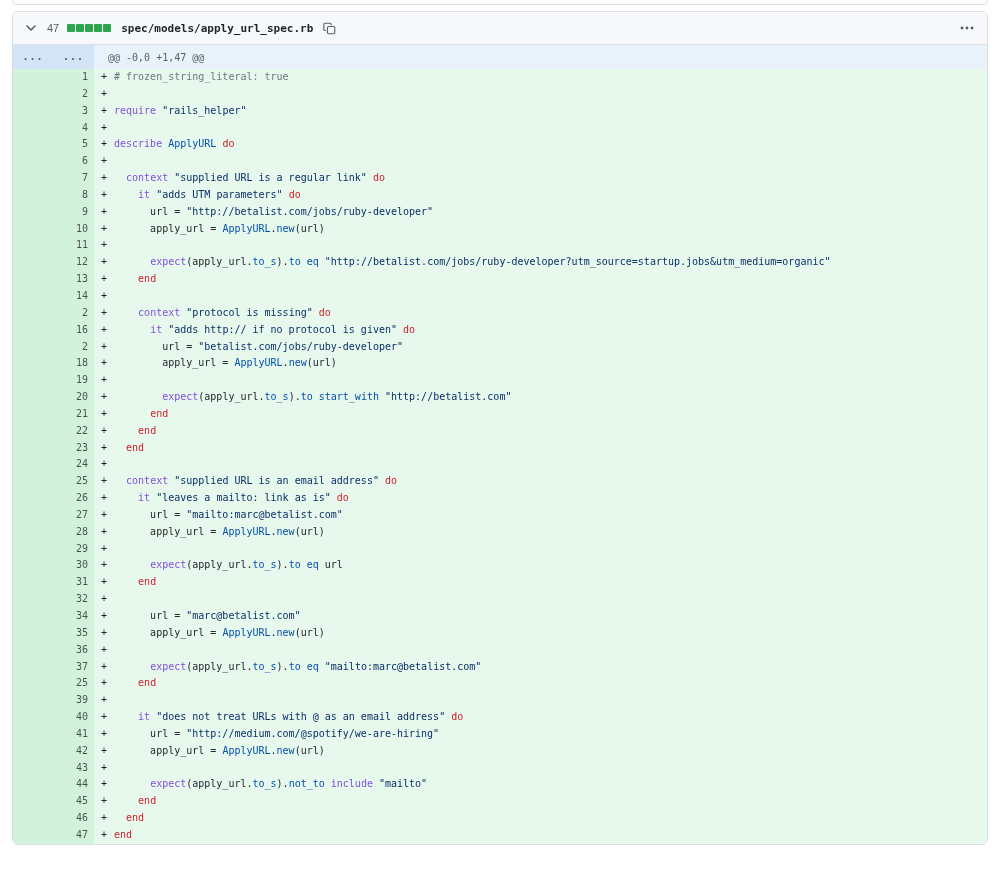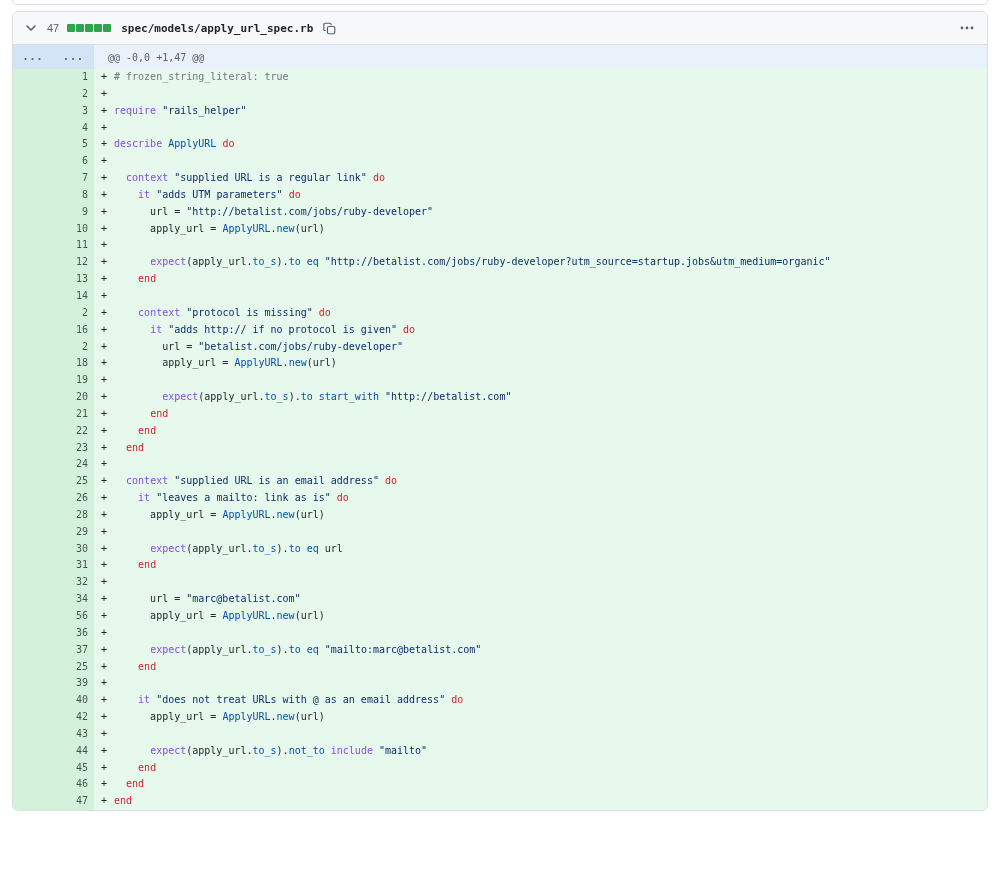--- a/index.html
+++ b/index.html
@@ -260,20 +260,25 @@
           <div class="num-cell">25</div>
           <div class="code-cell"><span class="marker">+</span><span style="color: rgb(36, 41, 47);">  </span><span style="color: rgb(130, 80, 223);">context</span><span style="color: rgb(36, 41, 47);"> </span><span style="color: rgb(10, 48, 105);">"supplied URL is an email address"</span><span style="color: rgb(36, 41, 47);"> </span><span style="color: rgb(207, 34, 46);">do</span></div>
         </div>
         <div class="code-row">
           <div class="num-cell"></div>
           <div class="num-cell">26</div>
           <div class="code-cell"><span class="marker">+</span><span style="color: rgb(36, 41, 47);">    </span><span style="color: rgb(130, 80, 223);">it</span><span style="color: rgb(36, 41, 47);"> </span><span style="color: rgb(10, 48, 105);">"leaves a mailto: link as is"</span><span style="color: rgb(36, 41, 47);"> </span><span style="color: rgb(207, 34, 46);">do</span></div>
         </div>
         <div class="code-row">
           <div class="num-cell"></div>
+          <div class="num-cell">27</div>
+          <div class="code-cell"><span class="marker">+</span><span style="color: rgb(36, 41, 47);">      url = </span><span style="color: rgb(10, 48, 105);">"mailto:marc@betalist.com"</span></div>
+        </div>
+        <div class="code-row">
+          <div class="num-cell"></div>
           <div class="num-cell">28</div>
           <div class="code-cell"><span class="marker">+</span><span style="color: rgb(36, 41, 47);">      apply_url = </span><span style="color: rgb(5, 80, 174);">ApplyURL</span><span style="color: rgb(36, 41, 47);">.</span><span style="color: rgb(5, 80, 174);">new</span><span style="color: rgb(36, 41, 47);">(url)</span></div>
         </div>
         <div class="code-row">
           <div class="num-cell"></div>
           <div class="num-cell">29</div>
           <div class="code-cell"><span class="marker">+</span></div>
         </div>
         <div class="code-row">
           <div class="num-cell"></div>
@@ -290,21 +295,21 @@
           <div class="num-cell">32</div>
           <div class="code-cell"><span class="marker">+</span></div>
         </div>
         <div class="code-row">
           <div class="num-cell"></div>
           <div class="num-cell">34</div>
           <div class="code-cell"><span class="marker">+</span><span style="color: rgb(36, 41, 47);">      url = </span><span style="color: rgb(10, 48, 105);">"marc@betalist.com"</span></div>
         </div>
         <div class="code-row">
           <div class="num-cell"></div>
-          <div class="num-cell">56</div>
+          <div class="num-cell">35</div>
           <div class="code-cell"><span class="marker">+</span><span style="color: rgb(36, 41, 47);">      apply_url = </span><span style="color: rgb(5, 80, 174);">ApplyURL</span><span style="color: rgb(36, 41, 47);">.</span><span style="color: rgb(5, 80, 174);">new</span><span style="color: rgb(36, 41, 47);">(url)</span></div>
         </div>
         <div class="code-row">
           <div class="num-cell"></div>
           <div class="num-cell">36</div>
           <div class="code-cell"><span class="marker">+</span></div>
         </div>
         <div class="code-row">
           <div class="num-cell"></div>
           <div class="num-cell">37</div>
@@ -320,20 +325,25 @@
           <div class="num-cell">39</div>
           <div class="code-cell"><span class="marker">+</span></div>
         </div>
         <div class="code-row">
           <div class="num-cell"></div>
           <div class="num-cell">40</div>
           <div class="code-cell"><span class="marker">+</span><span style="color: rgb(36, 41, 47);">    </span><span style="color: rgb(130, 80, 223);">it</span><span style="color: rgb(36, 41, 47);"> </span><span style="color: rgb(10, 48, 105);">"does not treat URLs with @ as an email address"</span><span style="color: rgb(36, 41, 47);"> </span><span style="color: rgb(207, 34, 46);">do</span></div>
         </div>
         <div class="code-row">
           <div class="num-cell"></div>
+          <div class="num-cell">41</div>
+          <div class="code-cell"><span class="marker">+</span><span style="color: rgb(36, 41, 47);">      url = </span><span style="color: rgb(10, 48, 105);">"http://medium.com/@spotify/we-are-hiring"</span></div>
+        </div>
+        <div class="code-row">
+          <div class="num-cell"></div>
           <div class="num-cell">42</div>
           <div class="code-cell"><span class="marker">+</span><span style="color: rgb(36, 41, 47);">      apply_url = </span><span style="color: rgb(5, 80, 174);">ApplyURL</span><span style="color: rgb(36, 41, 47);">.</span><span style="color: rgb(5, 80, 174);">new</span><span style="color: rgb(36, 41, 47);">(url)</span></div>
         </div>
         <div class="code-row">
           <div class="num-cell"></div>
           <div class="num-cell">43</div>
           <div class="code-cell"><span class="marker">+</span></div>
         </div>
         <div class="code-row">
           <div class="num-cell"></div>

